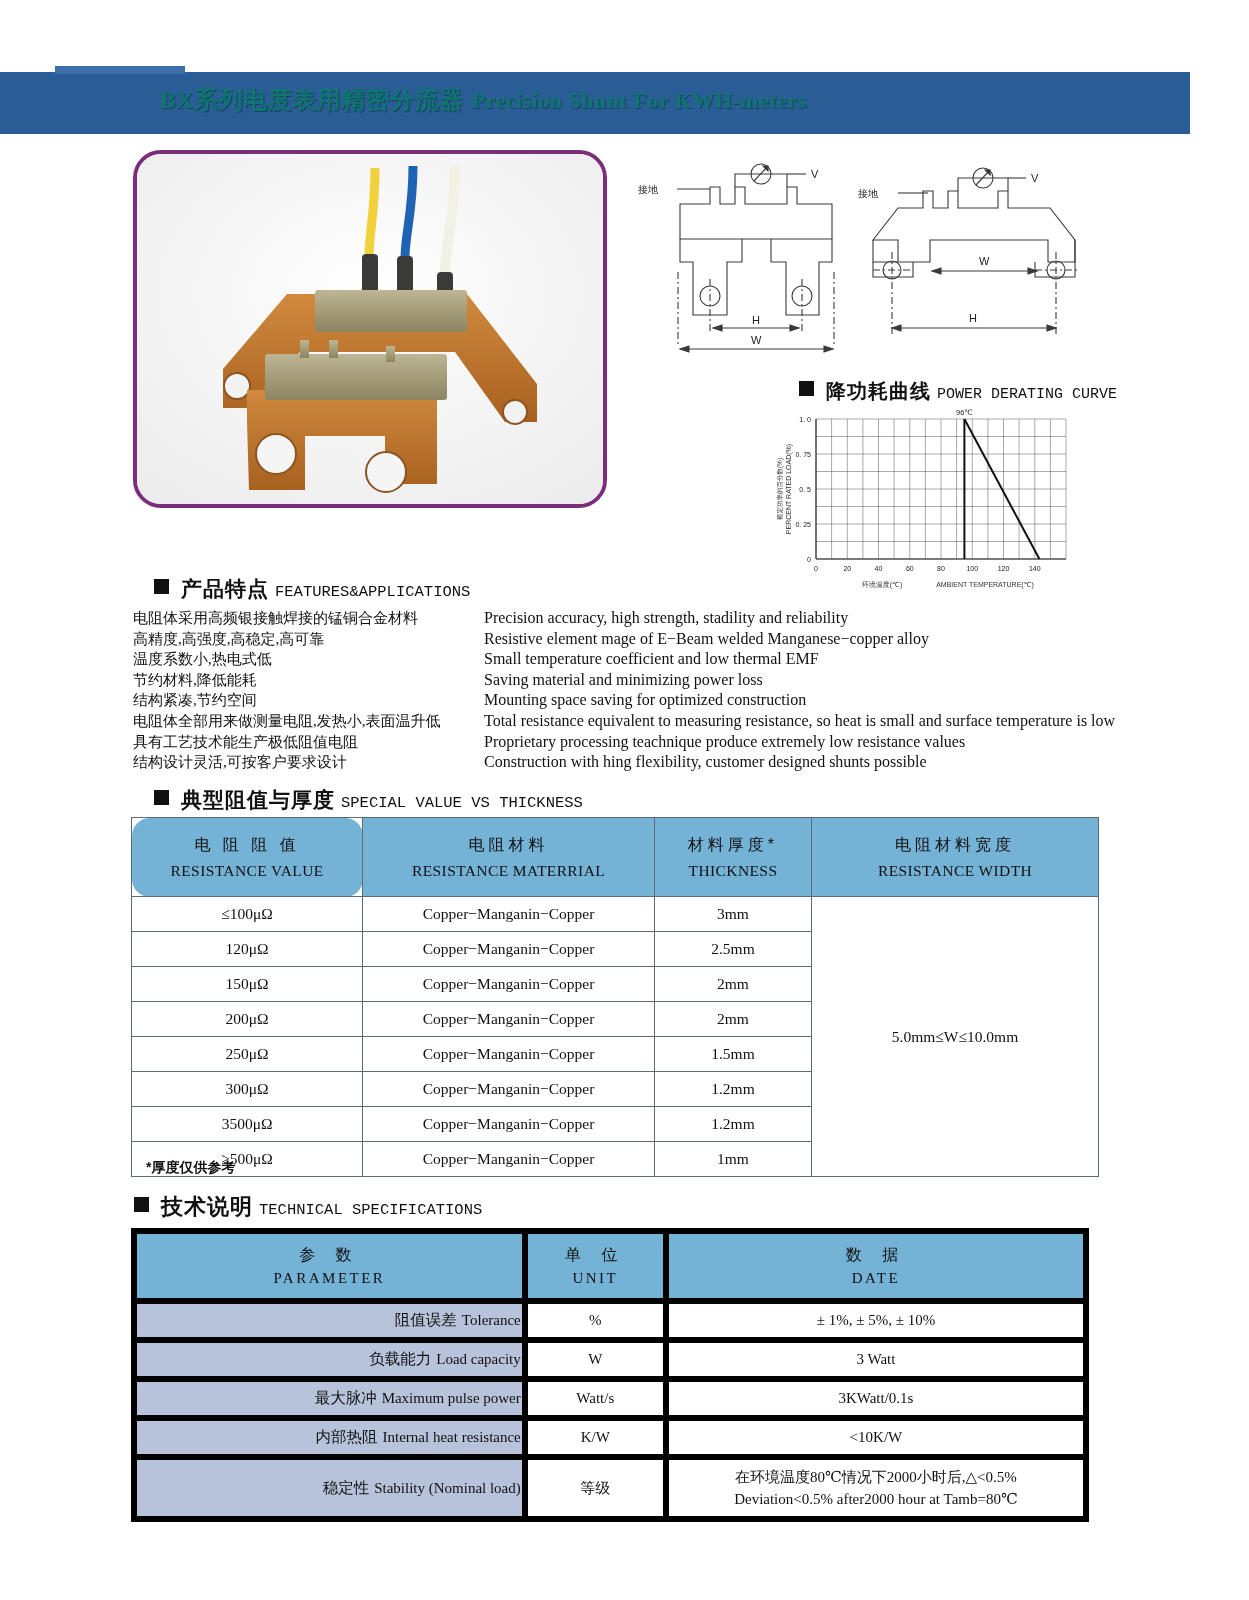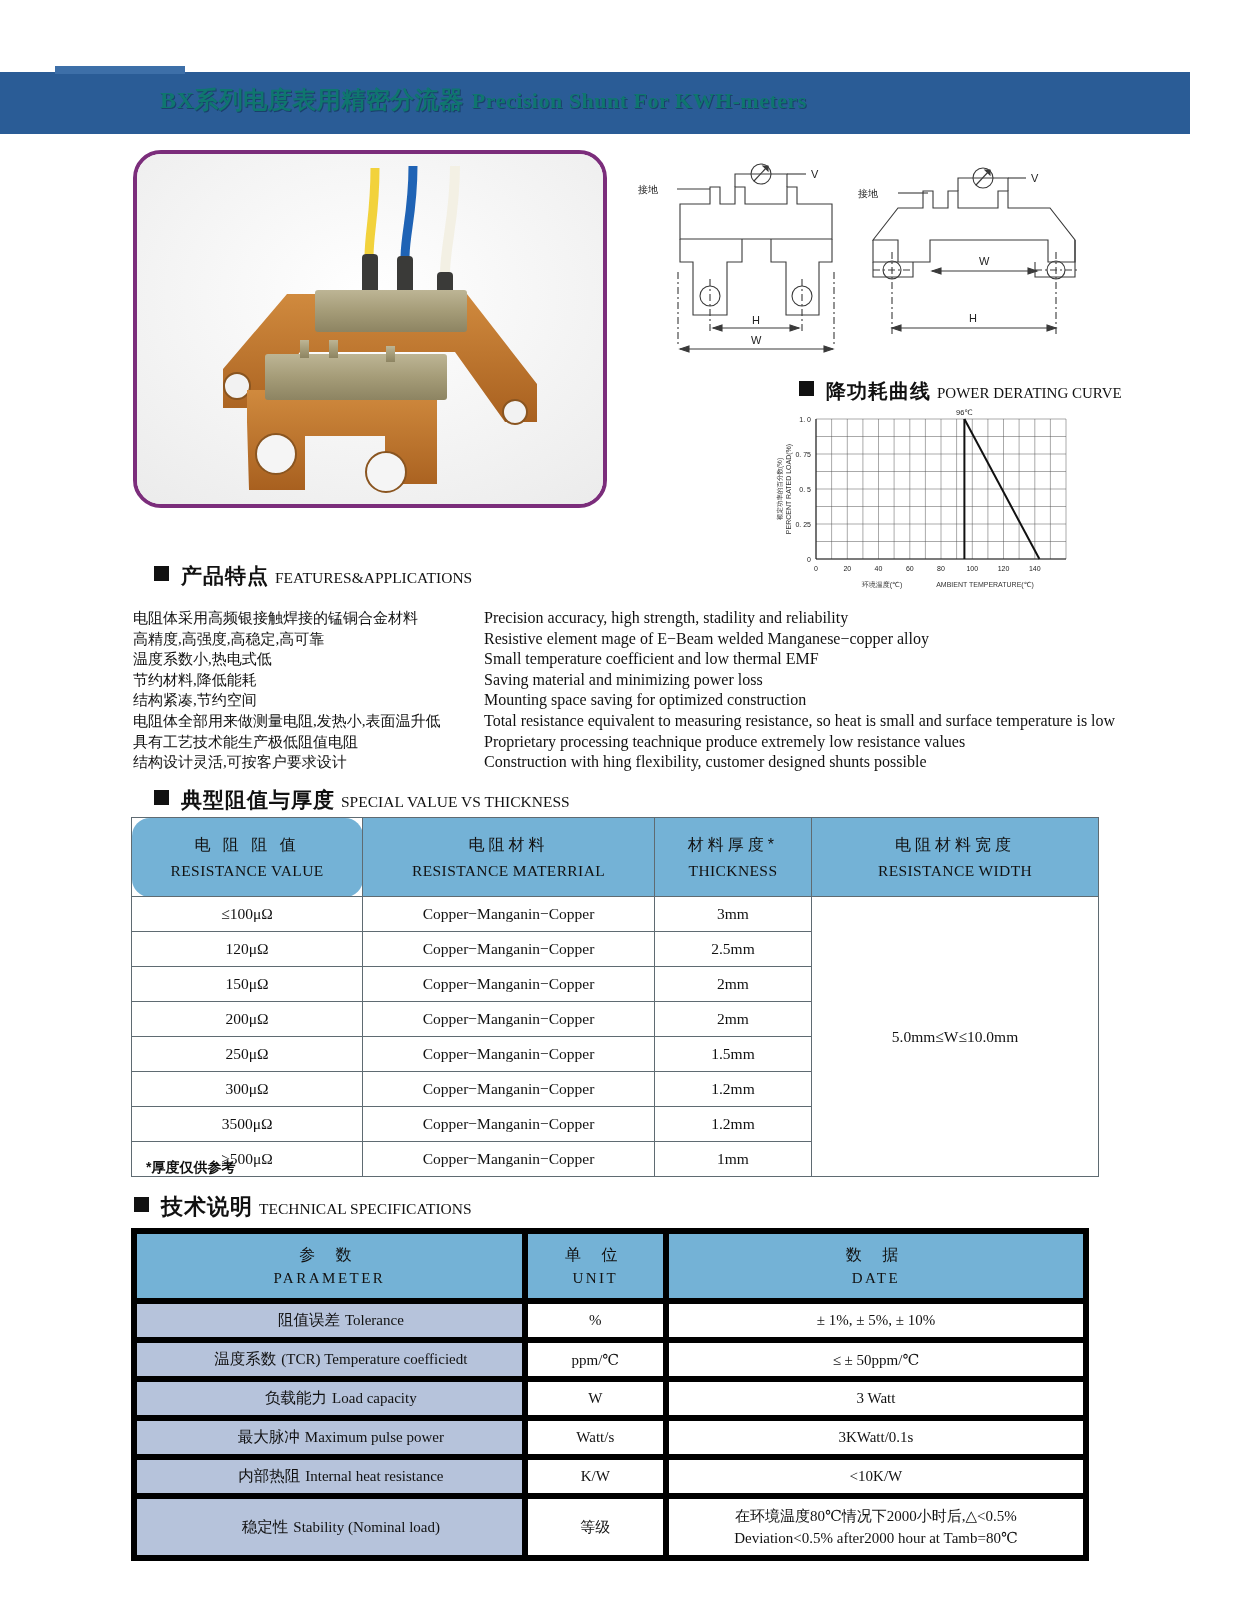--- a/index.html
+++ b/index.html
@@ -21,30 +21,30 @@
   #photo-inner{position:absolute;inset:0;}
 
   
   #drawings{left:630px;top:152px;width:480px;height:215px;}
 
   
   #derate-head{left:755px;top:378px;width:400px;height:26px;white-space:nowrap;}
   #chart-wrap{left:760px;top:405px;width:340px;height:190px;}
 
   
-  .sect{font-family:Liberation Serif, serif;padding-left:44px;}
+  .sect{font-family:Liberation Mono, monospace;padding-left:44px;}
   .sq{display:inline-block;width:15px;height:15px;background:#111;
       vertical-align:2px;margin-right:12px;}
   .sect .cn{font-weight:bold;font-size:21px;letter-spacing:1px;}
   .sect .en{font-size:15.5px;letter-spacing:0px;padding-left:6px;}
   #derate-head .cn{font-size:20px;}
   #derate-head .en{font-size:15px;}
 
   
-  #feat-head{left:110px;top:562px;}
+  #feat-head{left:110px;top:575px;}
   #feat-cn{left:133px;top:608px;width:350px;
       font-family:"Liberation Sans","DejaVu Sans",sans-serif;font-size:15px;line-height:20.6px;}
   #feat-en{left:484px;top:608px;width:700px;font-size:16px;line-height:20.6px;}
   #feat-cn div,#feat-en div{white-space:nowrap;font-family:Liberation Serif, serif;}
 
   
   .tbl{border-collapse:collapse;}
   #t1{left:131px;top:817px;width:968px;}
   #t1 table{width:968px;border-collapse:collapse;}
   #t1 th,#t1 td{border:1px solid #5f6b72;text-align:center;}
@@ -60,21 +60,21 @@
   #spec-head{left:90px;top:1192px;}
   #spec-head .cn{font-size:22px;}
   #t2{left:131px;top:1228px;width:958px;}
   #t2 table{width:958px;border-collapse:collapse;}
   #t2 th,#t2 td{border:6px solid #000000;}
   #t2 thead th{background:#74b2d6;height:62px;font-weight:normal;}
   #t2 thead .cn{display:block;font-family:"Liberation Sans","DejaVu Sans",sans-serif;
       font-size:16px;letter-spacing:8px;margin-bottom:4px;}
   #t2 thead .en{display:block;font-size:15px;letter-spacing:2.5px;}
   #t2 tbody td{height:31px;font-size:15px;text-align:center;}
-  #t2 tbody td.param{background:#b6c3db;text-align:center;padding-left:24px;
+  #t2 tbody td.param{background:#b6c3db;text-align:right;padding-left:24px;
       font-size:15px;}
   #t2 tbody td.param .cn{font-family:"Liberation Sans","DejaVu Sans",sans-serif;font-size:15.5px;}
   #t2 tbody td.param .en{font-size:15px;padding-left:5px;}
   .s-col-a{width:395px;}.s-col-b{width:137px;margin-top:20px;}.s-col-c{width:426px;}
   .two-line{line-height:22px;padding:6px 4px;}
   .two-line span{display:block;}
 
   text{font-family:"Liberation Sans","DejaVu Sans",sans-serif;}
 </style>
 </head>
@@ -419,27 +419,20 @@
   <tbody>
     <tr>
       <td class="param">
         <span class="cn">阻值误差</span><span class="en">Tolerance</span>
       </td>
       <td>%</td>
       <td>± 1%, ± 5%, ± 10%</td>
     </tr>
     <tr>
       <td class="param">
-        <span class="cn">温度系数</span><span class="en">(TCR) Temperature coefficiedt</span>
-      </td>
-      <td>ppm/℃</td>
-      <td>≤ ± 50ppm/℃</td>
-    </tr>
-    <tr>
-      <td class="param">
         <span class="cn">负载能力</span><span class="en">Load capacity</span>
       </td>
       <td>W</td>
       <td>3 Watt</td>
     </tr>
     <tr>
       <td class="param">
         <span class="cn">最大脉冲</span><span class="en">Maximum pulse power</span>
       </td>
       <td>Watt/s</td>

